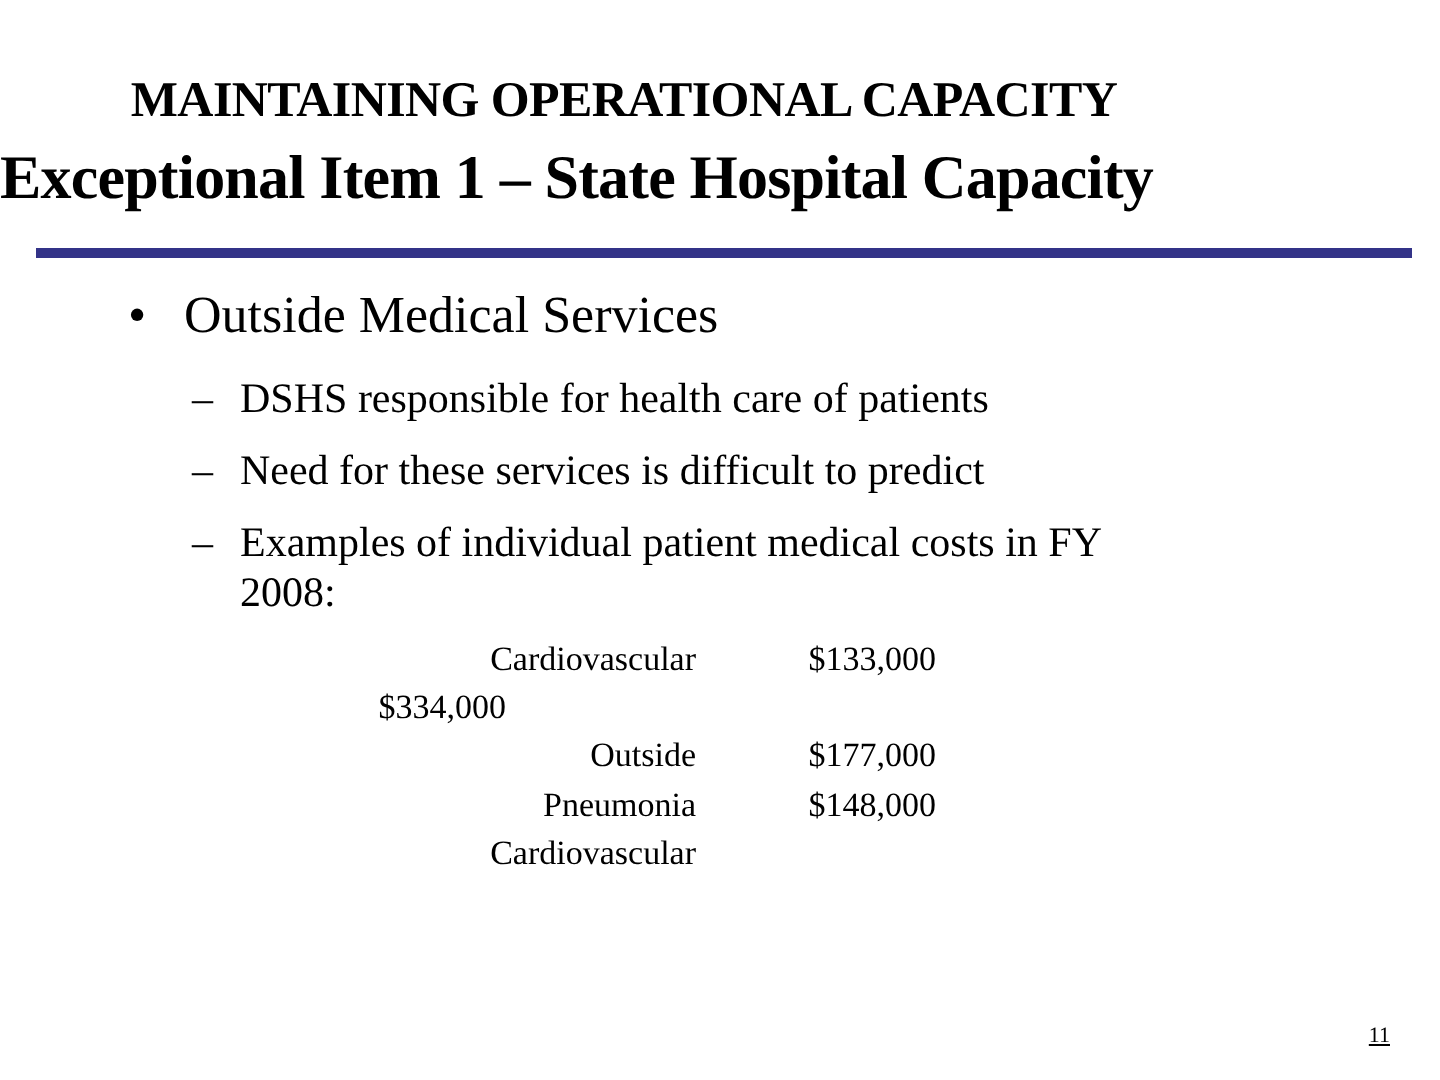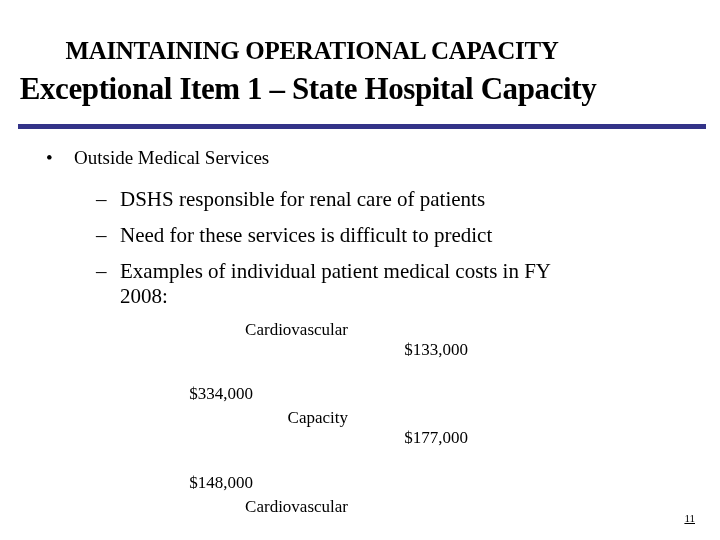--- a/index.html
+++ b/index.html
@@ -22,36 +22,35 @@
       text-align: center;
       font-size: 25px;
       font-weight: bold;
       letter-spacing: -0.3px;
       line-height: 30px;
     }
     .title-2 {
       position: absolute;
       left: 0; top: 71px;
       width: 616px;
-      text-align: center;
       font-size: 31px;
       font-weight: bold;
       letter-spacing: -0.4px;
       line-height: 36px;
     }
     .rule {
       position: absolute;
       left: 18px; top: 124px;
       width: 688px; height: 5px;
       background: #333388;
     }
     .bullet-l1 {
       position: absolute;
-      left: 46px; top: 142px;
-      font-size: 19px;
+      left: 64px; top: 142px;
+      font-size: 26px;
       line-height: 32px;
       white-space: nowrap;
     }
     .bullet-l1 .mark {
       display: inline-block;
       width: 28px;
     }
     .sub {
       position: absolute;
       left: 96px;
@@ -79,21 +78,20 @@
     .cost-row {
       display: flex;
       white-space: nowrap;
       text-align: right;
     }
     .cost-label {
       width: 215px;
     }
     .cost-value {
       width: 120px;
-      margin-top: 20px;
     }
     .page-num {
       position: absolute;
       right: 25px; top: 512px;
       font-size: 11px;
       text-decoration: underline;
     }
   </style>
 </head>
 <body>
@@ -101,43 +99,44 @@
 <div>
   <div class="title-1">MAINTAINING OPERATIONAL CAPACITY</div>
   <div class="title-2">Exceptional Item 1 – State Hospital Capacity</div>
   <div class="rule"></div>
 
   <div class="bullet-l1">
     <span class="mark">•</span><span>Outside Medical Services</span>
   </div>
 
   <div class="sub sub-1">
-    <span class="mark">–</span><span>DSHS responsible for renal care of patients</span>
+    <span class="mark">–</span><span>DSHS responsible for health care of patients</span>
   </div>
   <div class="sub sub-2">
     <span class="mark">–</span><span>Need for these services is difficult to predict</span>
   </div>
   <div class="sub sub-3">
     <span class="mark">–</span><span>Examples of individual patient medical costs in FY</span>
     <span class="cont">2008:</span>
   </div>
 
   <div class="costs">
     <div class="cost-row">
       <span class="cost-label">Cardiovascular</span>
       <span class="cost-value">$133,000</span>
     </div>
     <div class="cost-row">
       <span class="cost-value">$334,000</span>
     </div>
     <div class="cost-row">
-      <span class="cost-label">Capacity</span>
+      <span class="cost-label">Outside</span>
       <span class="cost-value">$177,000</span>
     </div>
     <div class="cost-row">
+      <span class="cost-label">Pneumonia</span>
       <span class="cost-value">$148,000</span>
     </div>
     <div class="cost-row">
     </div>
     <div class="cost-row">
       <span class="cost-label">Cardiovascular</span>
     </div>
   </div>
 
   <div class="page-num">11</div>

